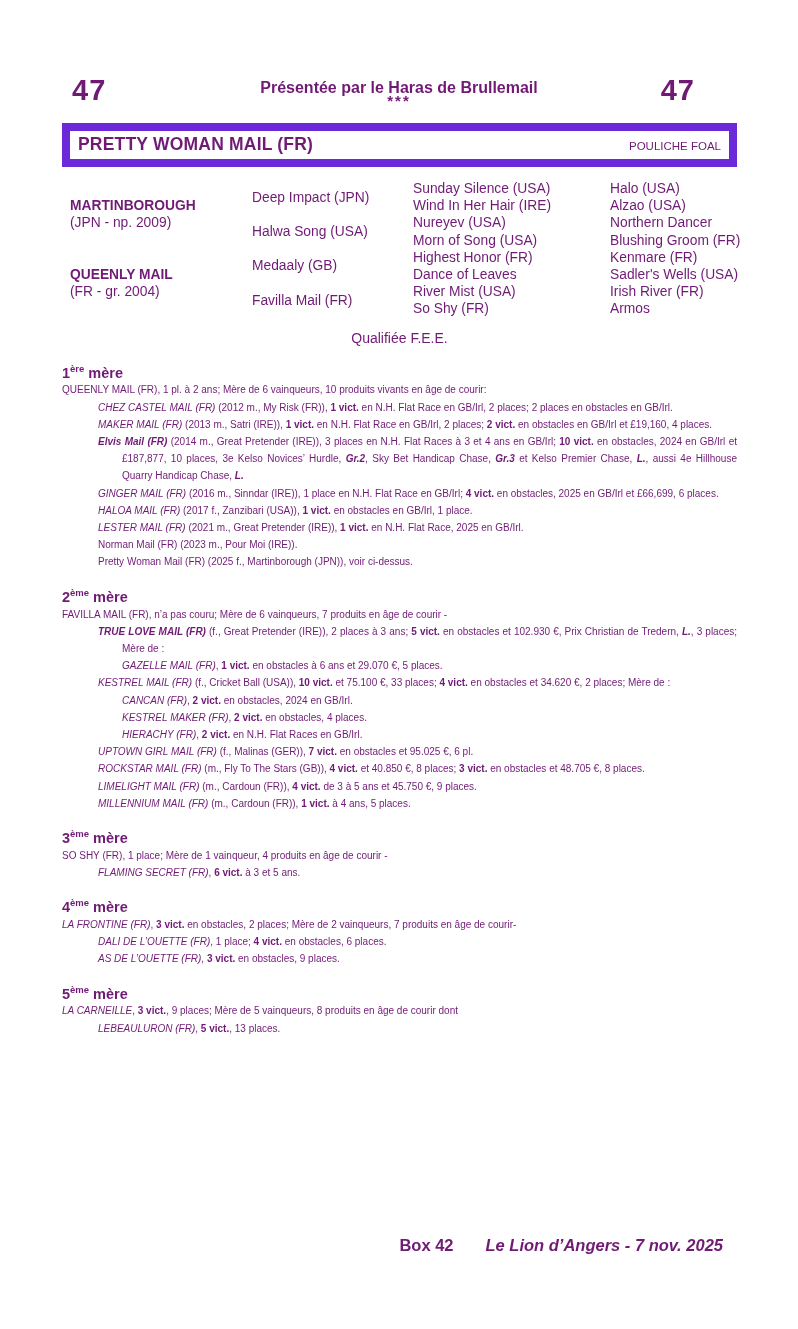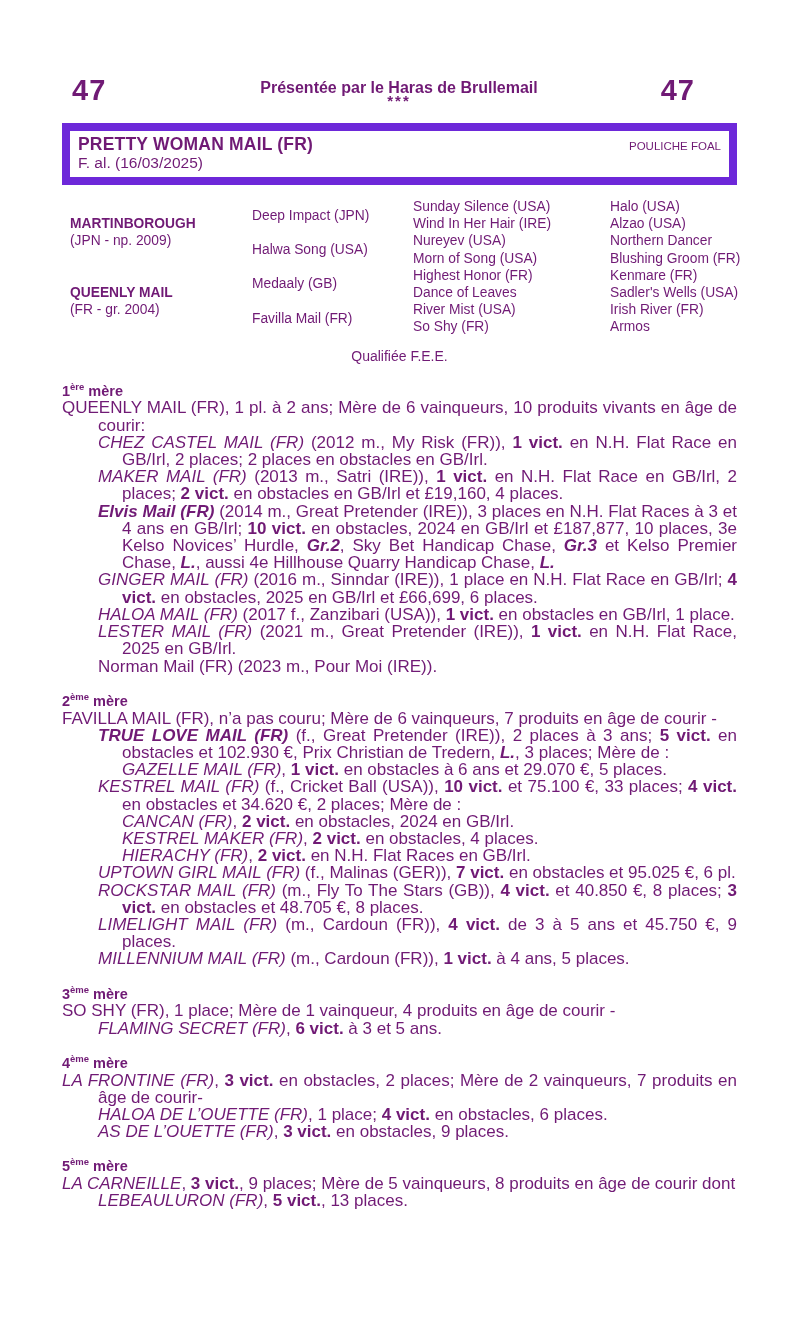--- a/index.html
+++ b/index.html
@@ -38,21 +38,21 @@
   .pedigree td{padding:0;vertical-align:middle;white-space:nowrap;overflow:visible;}
   .pedigree td.g1{padding-left:8px;}
   .g1name{font-weight:bold;}
   
   .qualification{margin-top:12px;text-align:center;font-size:14px;line-height:17px;}
   
   .sections{margin-top:0;}
   .section{margin-top:13px;}
   .section-heading{font-size:14.5px;font-weight:bold;line-height:17px;}
   .section-heading sup{font-size:9.5px;}
-  .para{margin:0;font-size:17px;line-height:17.2px;text-align:justify;}
+  .para{margin:0;font-size:10px;line-height:17.2px;text-align:justify;}
   .para.l0{padding-left:36px;text-indent:-36px;}
   .para.l1{padding-left:60px;text-indent:-24px;}
   .para.l2{padding-left:84px;text-indent:-24px;}
   .seg-r{font-style:normal;font-weight:normal;}
   .seg-i{font-style:italic;}
   .seg-b{font-weight:bold;}
   .seg-bi{font-weight:bold;font-style:italic;}
   
   .footer{position:absolute;top:1236px;right:75px;display:flex;gap:32px;align-items:baseline;}
   .box-label{font-size:16.5px;font-weight:bold;}
@@ -70,21 +70,20 @@
       <div class="stars">***</div>
     </div>
     <div class="cat-num right">47</div>
   </div>
 
   <div class="title-box">
     <div class="title-row">
       <span class="horse-name">PRETTY WOMAN MAIL (FR)</span>
       <span class="category">POULICHE FOAL</span>
     </div>
-    <div class="birth-line">F. al. (16/03/2025)</div>
   </div>
 
   <table class="pedigree">
     <colgroup>
       <col style="width:190px">
         <col style="width:161px">
         <col style="width:197px">
         <col style="width:127px">
     </colgroup>
     <tbody>
@@ -141,20 +140,21 @@
         <div class="section">
           <div class="section-heading"><span>1</span><sup>ère</sup><span> mère</span></div>
           <p class="para l0"><span class="seg-r">QUEENLY MAIL (FR), 1 pl. à 2 ans; Mère de 6 vainqueurs, 10 produits vivants en âge de courir:</span></p>
           <p class="para l1"><span class="seg-i">CHEZ CASTEL MAIL (FR)</span><span class="seg-r"> (2012 m., My Risk (FR)), </span><span class="seg-b">1 vict.</span><span class="seg-r"> en N.H. Flat Race en GB/Irl, 2 places; 2 places en obstacles en GB/Irl.</span></p>
           <p class="para l1"><span class="seg-i">MAKER MAIL (FR)</span><span class="seg-r"> (2013 m., Satri (IRE)), </span><span class="seg-b">1 vict.</span><span class="seg-r"> en N.H. Flat Race en GB/Irl, 2 places; </span><span class="seg-b">2 vict.</span><span class="seg-r"> en obstacles en GB/Irl et £19,160, 4 places.</span></p>
           <p class="para l1"><span class="seg-bi">Elvis Mail (FR)</span><span class="seg-r"> (2014 m., Great Pretender (IRE)), 3 places en N.H. Flat Races à 3 et 4 ans en GB/Irl; </span><span class="seg-b">10 vict.</span><span class="seg-r"> en obstacles, 2024 en GB/Irl et £187,877, 10 places, 3e Kelso Novices’ Hurdle, </span><span class="seg-bi">Gr.2</span><span class="seg-r">, Sky Bet Handicap Chase, </span><span class="seg-bi">Gr.3</span><span class="seg-r"> et Kelso Premier Chase, </span><span class="seg-bi">L.</span><span class="seg-r">, aussi 4e Hillhouse Quarry Handicap Chase, </span><span class="seg-bi">L.</span></p>
           <p class="para l1"><span class="seg-i">GINGER MAIL (FR)</span><span class="seg-r"> (2016 m., Sinndar (IRE)), 1 place en N.H. Flat Race en GB/Irl; </span><span class="seg-b">4 vict.</span><span class="seg-r"> en obstacles, 2025 en GB/Irl et £66,699, 6 places.</span></p>
           <p class="para l1"><span class="seg-i">HALOA MAIL (FR)</span><span class="seg-r"> (2017 f., Zanzibari (USA)), </span><span class="seg-b">1 vict.</span><span class="seg-r"> en obstacles en GB/Irl, 1 place.</span></p>
           <p class="para l1"><span class="seg-i">LESTER MAIL (FR)</span><span class="seg-r"> (2021 m., Great Pretender (IRE)), </span><span class="seg-b">1 vict.</span><span class="seg-r"> en N.H. Flat Race, 2025 en GB/Irl.</span></p>
           <p class="para l1"><span class="seg-r">Norman Mail (FR) (2023 m., Pour Moi (IRE)).</span></p>
+          <p class="para l1"><span class="seg-r">Pretty Woman Mail (FR) (2025 f., Martinborough (JPN)), voir ci-dessus.</span></p>
         </div>
         <div class="section">
           <div class="section-heading"><span>2</span><sup>ème</sup><span> mère</span></div>
           <p class="para l0"><span class="seg-r">FAVILLA MAIL (FR), n’a pas couru; Mère de 6 vainqueurs, 7 produits en âge de courir -</span></p>
           <p class="para l1"><span class="seg-bi">TRUE LOVE MAIL (FR)</span><span class="seg-r"> (f., Great Pretender (IRE)), 2 places à 3 ans; </span><span class="seg-b">5 vict.</span><span class="seg-r"> en obstacles et 102.930 €, Prix Christian de Tredern, </span><span class="seg-bi">L.</span><span class="seg-r">, 3 places; Mère de :</span></p>
           <p class="para l2"><span class="seg-i">GAZELLE MAIL (FR)</span><span class="seg-r">, </span><span class="seg-b">1 vict.</span><span class="seg-r"> en obstacles à 6 ans et 29.070 €, 5 places.</span></p>
           <p class="para l1"><span class="seg-i">KESTREL MAIL (FR)</span><span class="seg-r"> (f., Cricket Ball (USA)), </span><span class="seg-b">10 vict.</span><span class="seg-r"> et 75.100 €, 33 places; </span><span class="seg-b">4 vict.</span><span class="seg-r"> en obstacles et 34.620 €, 2 places; Mère de :</span></p>
           <p class="para l2"><span class="seg-i">CANCAN (FR)</span><span class="seg-r">, </span><span class="seg-b">2 vict.</span><span class="seg-r"> en obstacles, 2024 en GB/Irl.</span></p>
           <p class="para l2"><span class="seg-i">KESTREL MAKER (FR)</span><span class="seg-r">, </span><span class="seg-b">2 vict.</span><span class="seg-r"> en obstacles, 4 places.</span></p>
           <p class="para l2"><span class="seg-i">HIERACHY (FR)</span><span class="seg-r">, </span><span class="seg-b">2 vict.</span><span class="seg-r"> en N.H. Flat Races en GB/Irl.</span></p>
@@ -164,25 +164,29 @@
           <p class="para l1"><span class="seg-i">MILLENNIUM MAIL (FR)</span><span class="seg-r"> (m., Cardoun (FR)), </span><span class="seg-b">1 vict.</span><span class="seg-r"> à 4 ans, 5 places.</span></p>
         </div>
         <div class="section">
           <div class="section-heading"><span>3</span><sup>ème</sup><span> mère</span></div>
           <p class="para l0"><span class="seg-r">SO SHY (FR), 1 place; Mère de 1 vainqueur, 4 produits en âge de courir -</span></p>
           <p class="para l1"><span class="seg-i">FLAMING SECRET (FR)</span><span class="seg-r">, </span><span class="seg-b">6 vict.</span><span class="seg-r"> à 3 et 5 ans.</span></p>
         </div>
         <div class="section">
           <div class="section-heading"><span>4</span><sup>ème</sup><span> mère</span></div>
           <p class="para l0"><span class="seg-i">LA FRONTINE (FR)</span><span class="seg-r">, </span><span class="seg-b">3 vict.</span><span class="seg-r"> en obstacles, 2 places; Mère de 2 vainqueurs, 7 produits en âge de courir-</span></p>
-          <p class="para l1"><span class="seg-i">HALOA DE L’OUETTE (FR)</span><span class="seg-r">, 1 place; </span><span class="seg-b">4 vict.</span><span class="seg-r"> en obstacles, 6 places.</span></p>
+          <p class="para l1"><span class="seg-i">DALI DE L’OUETTE (FR)</span><span class="seg-r">, 1 place; </span><span class="seg-b">4 vict.</span><span class="seg-r"> en obstacles, 6 places.</span></p>
           <p class="para l1"><span class="seg-i">AS DE L’OUETTE (FR)</span><span class="seg-r">, </span><span class="seg-b">3 vict.</span><span class="seg-r"> en obstacles, 9 places.</span></p>
         </div>
         <div class="section">
           <div class="section-heading"><span>5</span><sup>ème</sup><span> mère</span></div>
           <p class="para l0"><span class="seg-i">LA CARNEILLE</span><span class="seg-r">, </span><span class="seg-b">3 vict.</span><span class="seg-r">, 9 places; Mère de 5 vainqueurs, 8 produits en âge de courir dont</span></p>
           <p class="para l1"><span class="seg-i">LEBEAULURON (FR)</span><span class="seg-r">, </span><span class="seg-b">5 vict.</span><span class="seg-r">, 13 places.</span></p>
         </div>
       </div>
   </div>
 
+  <div class="footer">
+    <span class="box-label">Box 42</span>
+    <span class="sale-info">Le Lion d’Angers - 7 nov. 2025</span>
+  </div>
 
 </div>
 
 </body></html>

